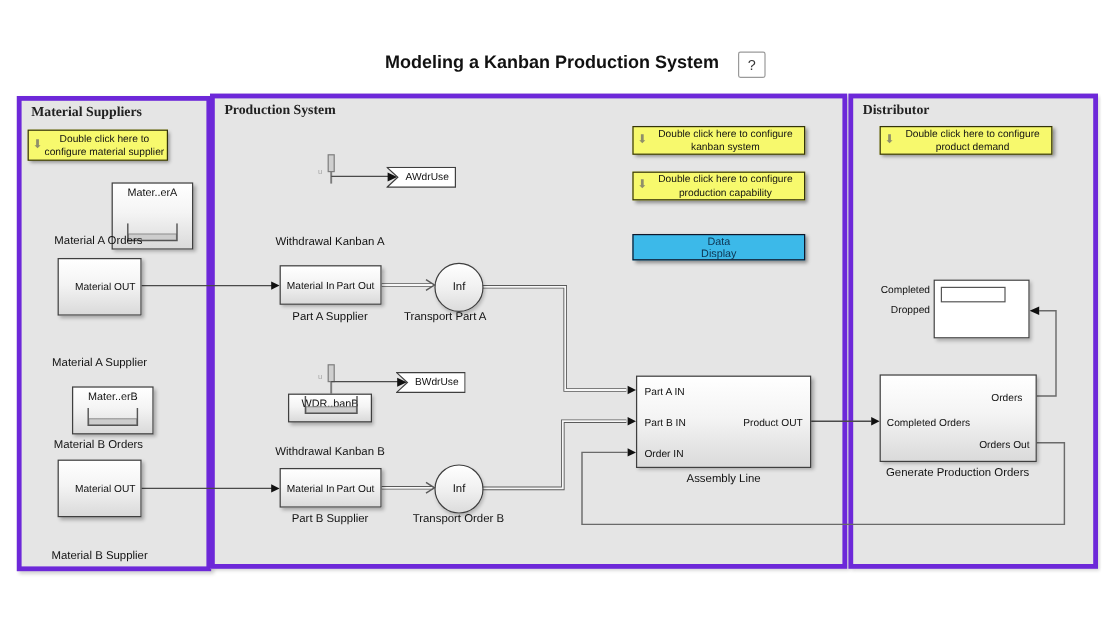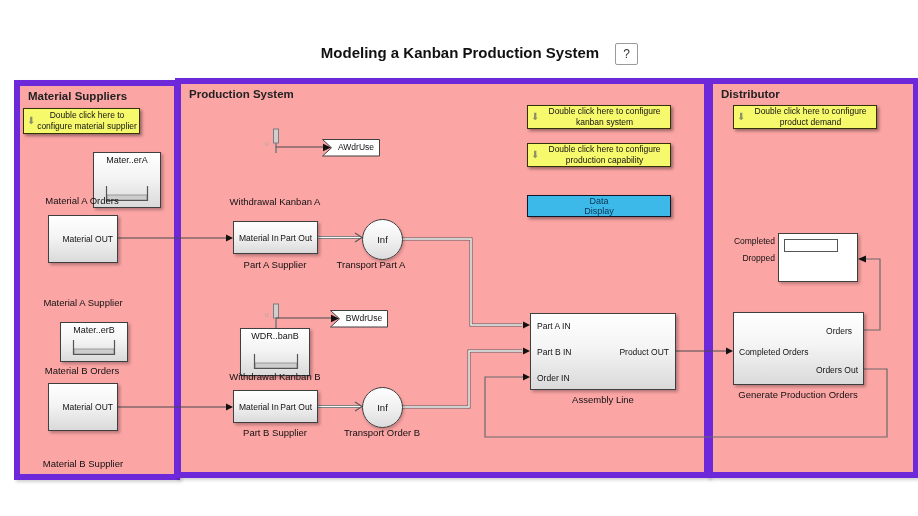--- a/index.html
+++ b/index.html
@@ -3,22 +3,22 @@
 <meta charset="utf-8">
 <style>
   html,body{margin:0;padding:0;background:#ffffff;}
   #canvas{position:relative;width:918px;height:516px;font-family:"Liberation Sans",sans-serif;color:#1a1a1a;overflow:hidden;background:#fff;}
 
   .page-title{position:absolute;left:260px;top:44px;width:400px;text-align:center;
     font-size:15px;font-weight:bold;color:#111;}
   .help-btn{position:absolute;left:615px;top:43px;width:21px;height:20px;background:#fff;
     border:1px solid #9a9a9a;border-radius:2px;text-align:center;font-size:12px;line-height:20px;color:#333;}
 
-  .container-box{position:absolute;background:#fca5a5;border:6px solid #6d28d9;
-    box-shadow:2px 2px 3px rgba(0,0,0,.18);}
+  .container-box{position:absolute;background:#e5e5e5;border:4px solid #6d28d9;
+    box-shadow:2px 2px 3px rgba(0,0,0,.18);font-family:Liberation Serif, serif;}
   .container-label{position:absolute;top:4px;left:8px;font-size:11.5px;font-weight:bold;color:#222;}
 
   .note{position:absolute;background:#f7f96d;border:1px solid #33330a;
     box-shadow:2px 2px 3px rgba(0,0,0,.4);
     display:flex;flex-direction:column;justify-content:center;
     text-align:center;font-size:8.5px;line-height:1.25;color:#111;padding:1px 2px 1px 13px;box-sizing:border-box;}
   .note .arrow-ico{position:absolute;left:3px;top:50%;transform:translateY(-50%);
     color:#8f8f6a;font-size:10px;line-height:10px;}
 
   .datadisp{position:absolute;background:#3cb9e9;border:1px solid #0f172a;
@@ -179,21 +179,21 @@
   <div class="note" style="left:527px;top:143px;width:144px;height:24px;">
     <span class="arrow-ico">⬇</span>
     <span>Double click here to configure</span>
     <span>production capability</span>
   </div>
   <div class="datadisp" style="left:527px;top:195px;width:144px;height:22px;">
     <span>Data</span>
     <span>Display</span>
   </div>
 
-  <div class="sblock" style="left:240px;top:328px;width:70px;height:48px;">
+  <div class="sblock" style="left:240px;top:328px;width:70px;height:24px;">
     <div class="btitle">WDR..banB</div>
     <svg style="position:absolute;left:12px;bottom:5px;" width="46" height="16">
       <rect x="2" y="9" width="42" height="5" fill="#cdcdcd" stroke="#8a8a8a" stroke-width="0.8"></rect>
       <path d="M1.5,0 V14.5 H44.5 V0" stroke="#555" stroke-width="1.2" fill="none"></path>
     </svg>
   </div>
   <div class="blabel" style="left:215px;top:371px;width:120px;">Withdrawal Kanban B</div>
   <div class="siglabel" style="left:265px;top:311px;">u</div>
 
   <div class="gototag" style="left:330px;top:310px;width:58px;height:18px;">

